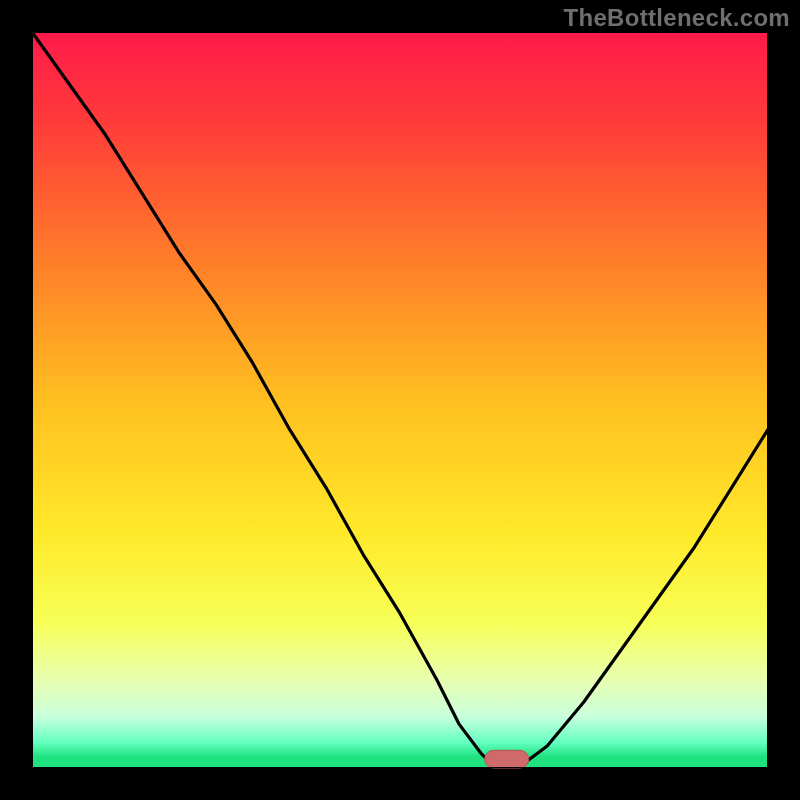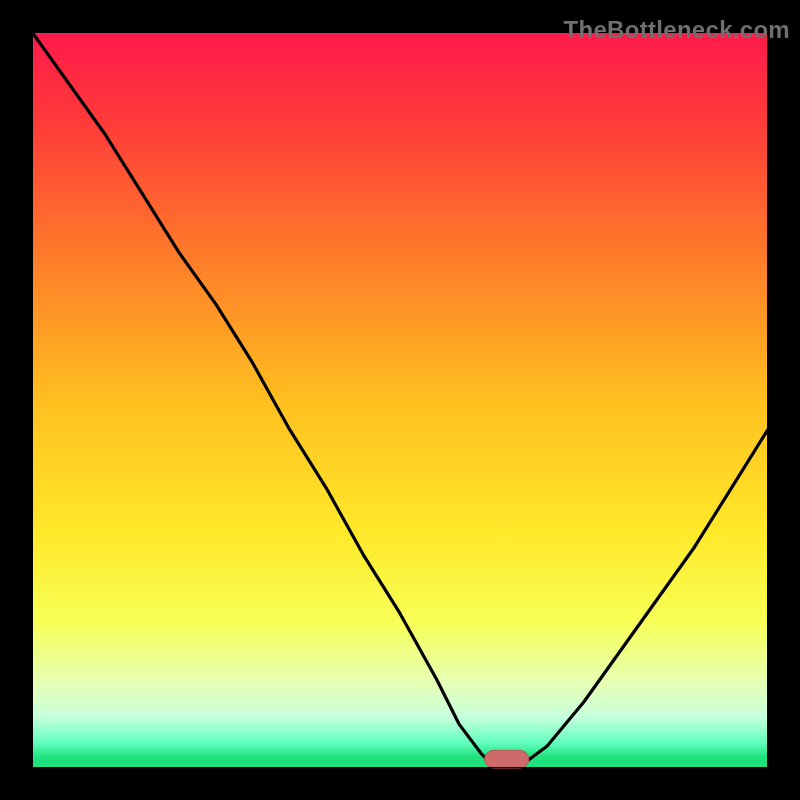--- a/index.html
+++ b/index.html
@@ -20,21 +20,20 @@
   .watermark {
     position: absolute;
     top: 4px;
     right: 10px;
     font-family: Arial, Helvetica, sans-serif;
     font-size: 24px;
     font-weight: 600;
     color: #6f6f6f;
     letter-spacing: 0.3px;
     pointer-events: none;
-    margin-top: 12px;
   }
 </style>
 </head>
 <body>
 
 <div id="stage">
   <div class="watermark">TheBottleneck.com</div>
   <svg id="svg" width="800" height="800" viewBox="0 0 800 800">
       <defs>
         <linearGradient id="bg" x1="0" y1="0" x2="0" y2="1">

